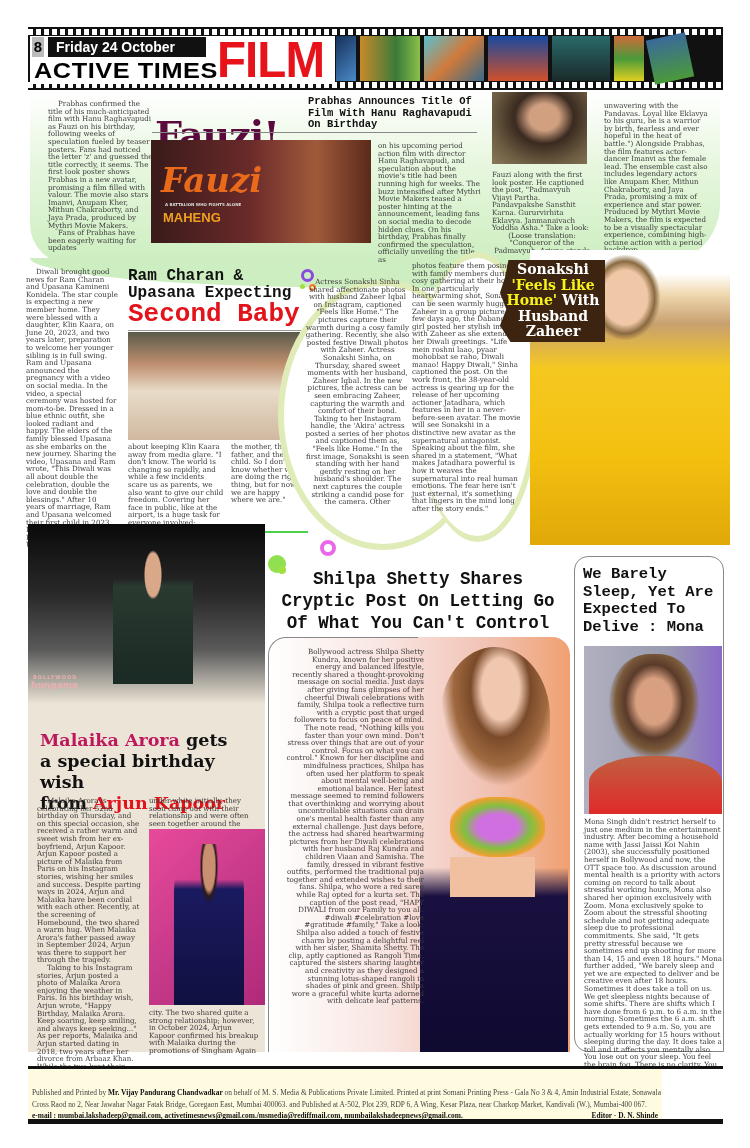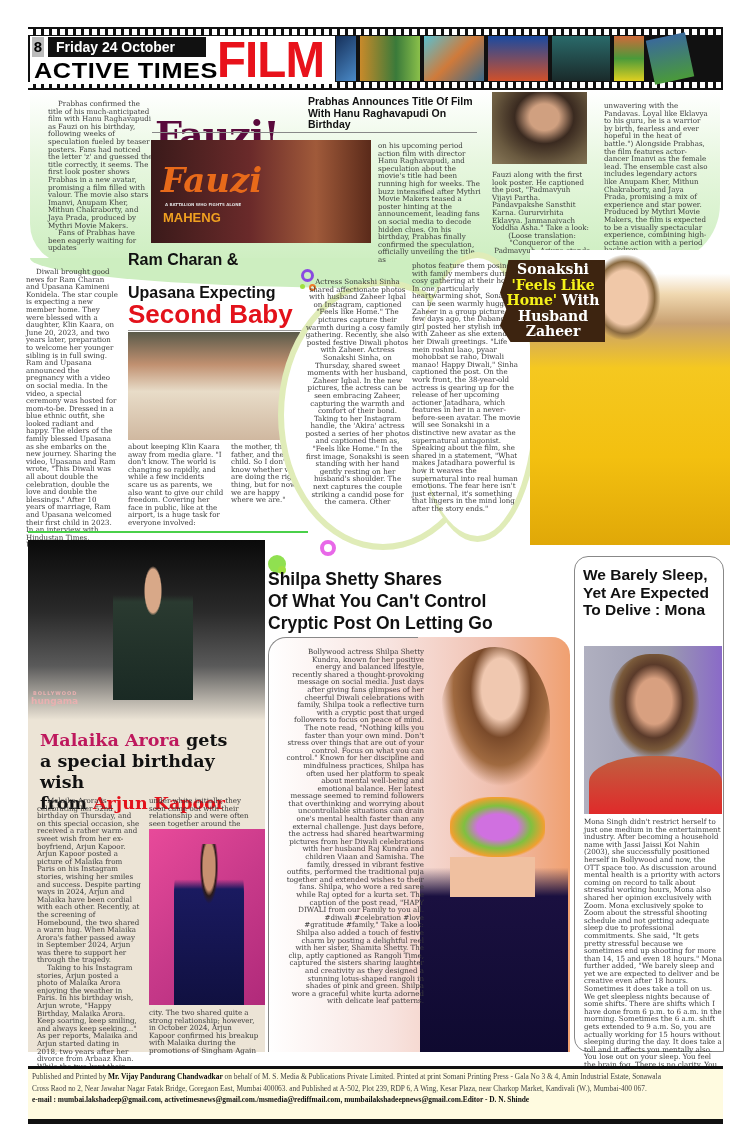--- a/index.html
+++ b/index.html
@@ -1,21 +1,21 @@
 <!DOCTYPE html>
 <html><head>
 <meta charset="utf-8">
 <style>
 *{box-sizing:border-box;margin:0;padding:0}
 html,body{width:750px;height:1148px;background:#fff;overflow:hidden}
 body{position:relative;font-family:"DejaVu Serif",serif;color:#333}
 .abs{position:absolute}
 .txt{font-family:"DejaVu Serif",serif;font-size:7.1px;line-height:7.6px;color:#3a3a3a}
 .txt p{text-indent:10px}
-.hd{font-family:Liberation Sans, sans-serif;font-weight:bold;color:#111}
+.hd{font-family:Liberation Mono, monospace;font-weight:bold;color:#111}
 
 .strip{left:28px;top:27px;width:695px;height:63px;background:#111}
 .perf{position:absolute;left:0;right:0;height:6px;background:repeating-linear-gradient(90deg,#fff 0 5px,#111 5px 8px)}
 .perf.t{top:2px}.perf.b{bottom:2px}
 .mast-white{left:30px;top:36px;width:305px;height:48px;background:#fff}
 .pgno{left:32px;top:37px;width:12px;height:20px;background:#bbb;color:#000;font:bold 15px "Liberation Sans",sans-serif;text-align:center;line-height:20px}
 .date{left:48px;top:37px;width:158px;height:20px;background:#111;color:#fff;font:bold 14px "Liberation Sans",sans-serif;line-height:20px;padding-left:8px}
 .brand{left:34px;top:58px;font:900 22px "Liberation Sans",sans-serif;color:#000;letter-spacing:0.5px;transform:scaleX(1.15);transform-origin:left}
 .film{left:217px;top:33px;font:bold 50px "Liberation Sans",sans-serif;color:#e8121b;line-height:54px;transform:scaleX(0.95);transform-origin:left;letter-spacing:-1px}
 .poster{position:absolute;top:9px;height:45px}
@@ -68,21 +68,21 @@
 <div class="pic" style="left:492px;top:92px;width:95px;height:72px;background:radial-gradient(ellipse at 55% 35%,#d0a080 0 20%,#3a2a20 40%,#6a5a40 70%,#8a7a5a)"></div>
 <div class="abs txt" style="left:492px;top:171px;width:100px">
   <div>Fauzi along with the first look poster. He captioned the post, "Padmavyuh Vijayi Partha. Pandavpakshe Sansthit Karna. Gururvirhita Eklavya. Janmanaivach Yoddha Asha." Take a look:</div>
   <div style="text-align:center">(Loose translation: "Conqueror of the Padmavyuh, Arjuna stands</div>
 </div>
 <div class="abs txt" style="left:604px;top:102px;width:105px">unwavering with the Pandavas. Loyal like Eklavya to his guru, he is a warrior by birth, fearless and ever hopeful in the heat of battle.") Alongside Prabhas, the film features actor-dancer Imanvi as the female lead. The ensemble cast also includes legendary actors like Anupam Kher, Mithun Chakraborty, and Jaya Prada, promising a mix of experience and star power. Produced by Mythri Movie Makers, the film is expected to be a visually spectacular experience, combining high-octane action with a period backdrop.</div>
 
 <div class="abs txt" style="left:26px;top:268px;width:92px">
   <p>Diwali brought good news for Ram Charan and Upasana Kamineni Konidela. The star couple is expecting a new member home. They were blessed with a daughter, Klin Kaara, on June 20, 2023, and two years later, preparation to welcome her younger sibling is in full swing. Ram and Upasana announced the pregnancy with a video on social media. In the video, a special ceremony was hosted for mom-to-be. Dressed in a blue ethnic outfit, she looked radiant and happy. The elders of the family blessed Upasana as she embarks on the new journey. Sharing the video, Upasana and Ram wrote, "This Diwali was all about double the celebration, double the love and double the blessings." After 10 years of marriage, Ram and Upasana welcomed their first child in 2023. In an interview with Hindustan Times, Upasana spoke</p>
 </div>
-<div class="abs hd" style="left:128px;top:252px;font-size:16px;line-height:16px">Ram Charan &amp;</div>
+<div class="abs hd" style="left:128px;top:268px;font-size:16px;line-height:16px">Ram Charan &amp;</div>
 <div class="abs hd" style="left:128px;top:285px;font-size:16px;line-height:16px">Upasana Expecting</div>
 <div class="abs hd" style="left:128px;top:300px;font-size:26px;line-height:28px;color:#e3121b">Second Baby</div>
 <div class="abs" style="left:128px;top:330px;width:180px;height:1px;background:#999"></div>
 <div class="pic" style="left:128px;top:332px;width:172px;height:108px;background:linear-gradient(180deg,#5a5a4a 0%,#c09070 30%,#e8dcc8 55%,#d0b8a0 100%)"></div>
 <div class="abs txt" style="left:128px;top:443px;width:96px">about keeping Klin Kaara away from media glare. "I don't know. The world is changing so rapidly, and while a few incidents scare us as parents, we also want to give our child freedom. Covering her face in public, like at the airport, is a huge task for everyone involved:</div>
 <div class="abs txt" style="left:231px;top:443px;width:72px">the mother, the father, and the child. So I don't know whether we are doing the right thing, but for now, we are happy where we are."</div>
 
 <div class="bubble" style="left:301px;top:269px;width:13px;height:13px;border:3px solid #8a4ae0"></div>
 <div class="bubble" style="left:309px;top:284px;width:7px;height:7px;border:2px solid #f07a2a"></div>
 <div class="bubble" style="left:300px;top:284px;width:5px;height:5px;background:#a0e040"></div>
@@ -100,21 +100,21 @@
   <div>Sonakshi</div>
   <div style="color:#f6f21a">'Feels Like</div>
   <div><span style="color:#f6f21a">Home'</span><span> With</span></div>
   <div>Husband</div>
   <div>Zaheer</div>
 </div>
 
 <div class="abs" style="left:28px;top:531px;width:280px;height:2px;background:#4ad04a"></div>
 
 <div class="abs" style="left:28px;top:540px;width:237px;height:512px;background:#ece4d6"></div>
-<div class="pic" style="left:28px;top:540px;width:237px;height:180px;background:linear-gradient(180deg,#0a0a0a 0%,#2a2a2a 40%,#5a5a5a 70%,#ece4d6 100%)">
+<div class="pic" style="left:28px;top:524px;width:237px;height:180px;background:linear-gradient(180deg,#0a0a0a 0%,#2a2a2a 40%,#5a5a5a 70%,#ece4d6 100%)">
   <div class="abs" style="left:85px;top:20px;width:80px;height:140px;background:radial-gradient(ellipse at 50% 22%,#d8a888 0 14%,transparent 16%),linear-gradient(180deg,transparent 25%,#2a3a30 30%,#1a2a24 100%)"></div>
   <div class="abs" style="left:5px;top:150px;font:bold 5px 'DejaVu Sans',sans-serif;color:#e8b0b0;letter-spacing:1px">BOLLYWOOD</div>
   <div class="abs" style="left:3px;top:156px;font:bold 9px 'DejaVu Sans',sans-serif;color:#e8b0b0">hungama</div>
 </div>
 <div class="abs" style="left:40px;top:730px;width:225px;font:bold 17.5px 'DejaVu Serif',serif;line-height:21px;color:#111">
   <span style="color:#be185d">Malaika Arora</span><span> gets</span><br>
   <span>a special birthday wish</span><br>
   <span>from </span><span style="color:#e3121b">Arjun Kapoor</span>
 </div>
 <div class="abs txt" style="left:37px;top:797px;width:104px">
@@ -123,44 +123,44 @@
 </div>
 <div class="abs txt" style="left:149px;top:797px;width:110px">under white initially, they soon came out with their relationship and were often seen together around the</div>
 <div class="pic" style="left:149px;top:829px;width:116px;height:176px;background:linear-gradient(135deg,#e84a9a 0%,#c83a8a 50%,#b02a7a 100%)">
   <div class="abs" style="left:25px;top:15px;width:70px;height:161px;background:radial-gradient(ellipse at 50% 14%,#c89070 0 12%,#2a1a1a 15%,transparent 19%),linear-gradient(180deg,transparent 22%,#1a1a60 28%,#101040 100%);border-radius:30% 30% 0 0"></div>
 </div>
 <div class="abs txt" style="left:149px;top:1009px;width:110px">city. The two shared quite a strong relationship; however, in October 2024, Arjun Kapoor confirmed his breakup with Malaika during the promotions of Singham Again</div>
 
 <div class="bubble" style="left:268px;top:555px;width:18px;height:18px;background:#90e050"></div>
 <div class="bubble" style="left:278px;top:566px;width:8px;height:8px;background:#a0e040"></div>
 <div class="bubble" style="left:320px;top:540px;width:16px;height:16px;border:4px solid #e868e8"></div>
-<div class="abs hd" style="left:268px;top:568px;width:300px;text-align:left;font-size:17.5px;line-height:22px">
+<div class="abs hd" style="left:268px;top:568px;width:300px;text-align:center;font-size:17.5px;line-height:22px">
   <div>Shilpa Shetty Shares</div>
+  <div>Cryptic Post On Letting Go</div>
   <div>Of What You Can't Control</div>
-  <div>Cryptic Post On Letting Go</div>
 </div>
 <div class="abs" style="left:268px;top:637px;width:302px;height:415px;background:linear-gradient(90deg,#fff 0%,#f8e4e0 40%,#f0c0b0 75%,#f0a070 100%);border-radius:18px 18px 0 0"></div>
 <div class="abs" style="left:268px;top:637px;width:150px;height:415px;border:1px solid #888;border-bottom:none;border-right:none;border-radius:18px 0 0 0"></div>
 <div class="pic" style="left:420px;top:642px;width:148px;height:410px;background:linear-gradient(180deg,transparent 0%,transparent 40%,transparent 55%,#1a1040 62%,#0f0a30 100%)">
   <div class="abs" style="left:20px;top:5px;width:110px;height:140px;border-radius:50% 50% 30% 30%;background:radial-gradient(ellipse at 55% 30%,#f0c8b0 0 22%,#7a4a2a 35%,#a06a40 55%,transparent 70%)"></div>
   <div class="abs" style="left:30px;top:155px;width:95px;height:60px;border-radius:40%;background:radial-gradient(ellipse,#d070e0 0 30%,#80c040 50%,#f0a030 70%,transparent 75%)"></div>
   <div class="abs" style="left:30px;top:215px;width:85px;height:40px;background:#f0c0a0"></div>
 </div>
 <div class="abs txt" style="left:286px;top:648px;width:138px;text-align:right">Bollywood actress Shilpa Shetty Kundra, known for her positive energy and balanced lifestyle, recently shared a thought-provoking message on social media. Just days after giving fans glimpses of her cheerful Diwali celebrations with family, Shilpa took a reflective turn with a cryptic post that urged followers to focus on peace of mind. The note read, "Nothing kills you faster than your own mind. Don't stress over things that are out of your control. Focus on what you can control." Known for her discipline and mindfulness practices, Shilpa has often used her platform to speak about mental well-being and emotional balance. Her latest message seemed to remind followers that overthinking and worrying about uncontrollable situations can drain one's mental health faster than any external challenge. Just days before, the actress had shared heartwarming pictures from her Diwali celebrations with her husband Raj Kundra and children Viaan and Samisha. The family, dressed in vibrant festive outfits, performed the traditional puja together and extended wishes to their fans. Shilpa, who wore a red saree while Raj opted for a kurta set. The caption of the post read, "HAPY DIWALI from our Family to you all. #diwali #celebration #love #gratitude #family," Take a look: Shilpa also added a touch of festive charm by posting a delightful reel with her sister, Shamita Shetty. The clip, aptly captioned as Rangoli Time, captured the sisters sharing laughter and creativity as they designed a stunning lotus-shaped rangoli in shades of pink and green. Shilpa wore a graceful white kurta adorned with delicate leaf patterns.</div>
 
 <div class="abs" style="left:574px;top:556px;width:150px;height:496px;border:1px solid #888;border-radius:14px 14px 0 14px;background:#fff"></div>
 <div class="abs hd" style="left:583px;top:566px;width:140px;font-size:15.5px;line-height:17.5px">We Barely Sleep, Yet Are Expected To Delive : Mona</div>
 <div class="pic" style="left:584px;top:646px;width:138px;height:168px;background:linear-gradient(90deg,#b0b0c0 0%,#9a9ab0 60%,#8a6ac8 100%)">
   <div class="abs" style="left:25px;top:8px;width:90px;height:105px;border-radius:45%;background:radial-gradient(ellipse at 50% 45%,#d8a080 0 28%,#5a3a2a 45%,#7a5a3a 60%,transparent 72%)"></div>
   <div class="abs" style="left:5px;top:110px;width:133px;height:58px;background:linear-gradient(180deg,#c06040,#e02a2a);border-radius:45% 45% 0 0"></div>
 </div>
 <div class="abs txt" style="left:584px;top:818px;width:138px">Mona Singh didn't restrict herself to just one medium in the entertainment industry. After becoming a household name with Jassi Jaissi Koi Nahin (2003), she successfully positioned herself in Bollywood and now, the OTT space too. As discussion around mental health is a priority with actors coming on record to talk about stressful working hours, Mona also shared her opinion exclusively with Zoom. Mona exclusively spoke to Zoom about the stressful shooting schedule and not getting adequate sleep due to professional commitments. She said, "It gets pretty stressful because we sometimes end up shooting for more than 14, 15 and even 18 hours." Mona further added, "We barely sleep and yet we are expected to deliver and be creative even after 18 hours. Sometimes it does take a toll on us. We get sleepless nights because of some shifts. There are shifts which I have done from 6 p.m. to 6 a.m. in the morning. Sometimes the 6 a.m. shift gets extended to 9 a.m. So, you are actually working for 15 hours without sleeping during the day. It does take a toll and it affects you mentally also. You lose out on your sleep. You feel the brain fog. There is no clarity. You feel you're just, lost."</div>
 
 <div class="abs" style="left:28px;top:1066px;width:695px;height:3px;background:#111"></div>
-<div class="abs" style="left:28px;top:1069px;width:695px;height:50px;background:#fffbe0;padding:2px 4px;font:7.4px/11.5px 'Liberation Serif',serif;color:#444;white-space:nowrap;overflow:hidden">
+<div class="abs" style="left:28px;top:1069px;width:634px;height:50px;background:#fffbe0;padding:18px 4px;font:7.4px/11.5px 'Liberation Serif',serif;color:#444;white-space:nowrap;overflow:hidden">
   <div><span>Published and Printed by </span><b style="color:#111">Mr. Vijay Pandurang Chandwadkar</b><span> on behalf of M. S. Media &amp; Publications Private Limited. Printed at print Somani Printing Press - Gala No 3 &amp; 4, Amin Industrial Estate, Sonawala</span></div>
   <div>Cross Raod no 2, Near Jawahar Nagar Fatak Bridge, Goregaon East, Mumbai 400063. and Published at A-502, Plot 239, RDP 6, A Wing, Kesar Plaza, near Charkop Market, Kandivali (W.), Mumbai-400 067.</div>
-  <div style="display:flex;">
+  <div style="display:flex;justify-content:space-between">
       <b style="color:#111">e-mail : mumbai.lakshadeep@gmail.com, activetimesnews@gmail.com./msmedia@rediffmail.com, mumbailakshadeepnews@gmail.com.</b>
       <b style="color:#111">Editor - D. N. Shinde</b>
     </div>
 </div>
 <div class="abs" style="left:28px;top:1119px;width:695px;height:5px;background:#111"></div>
 
 </body></html>

